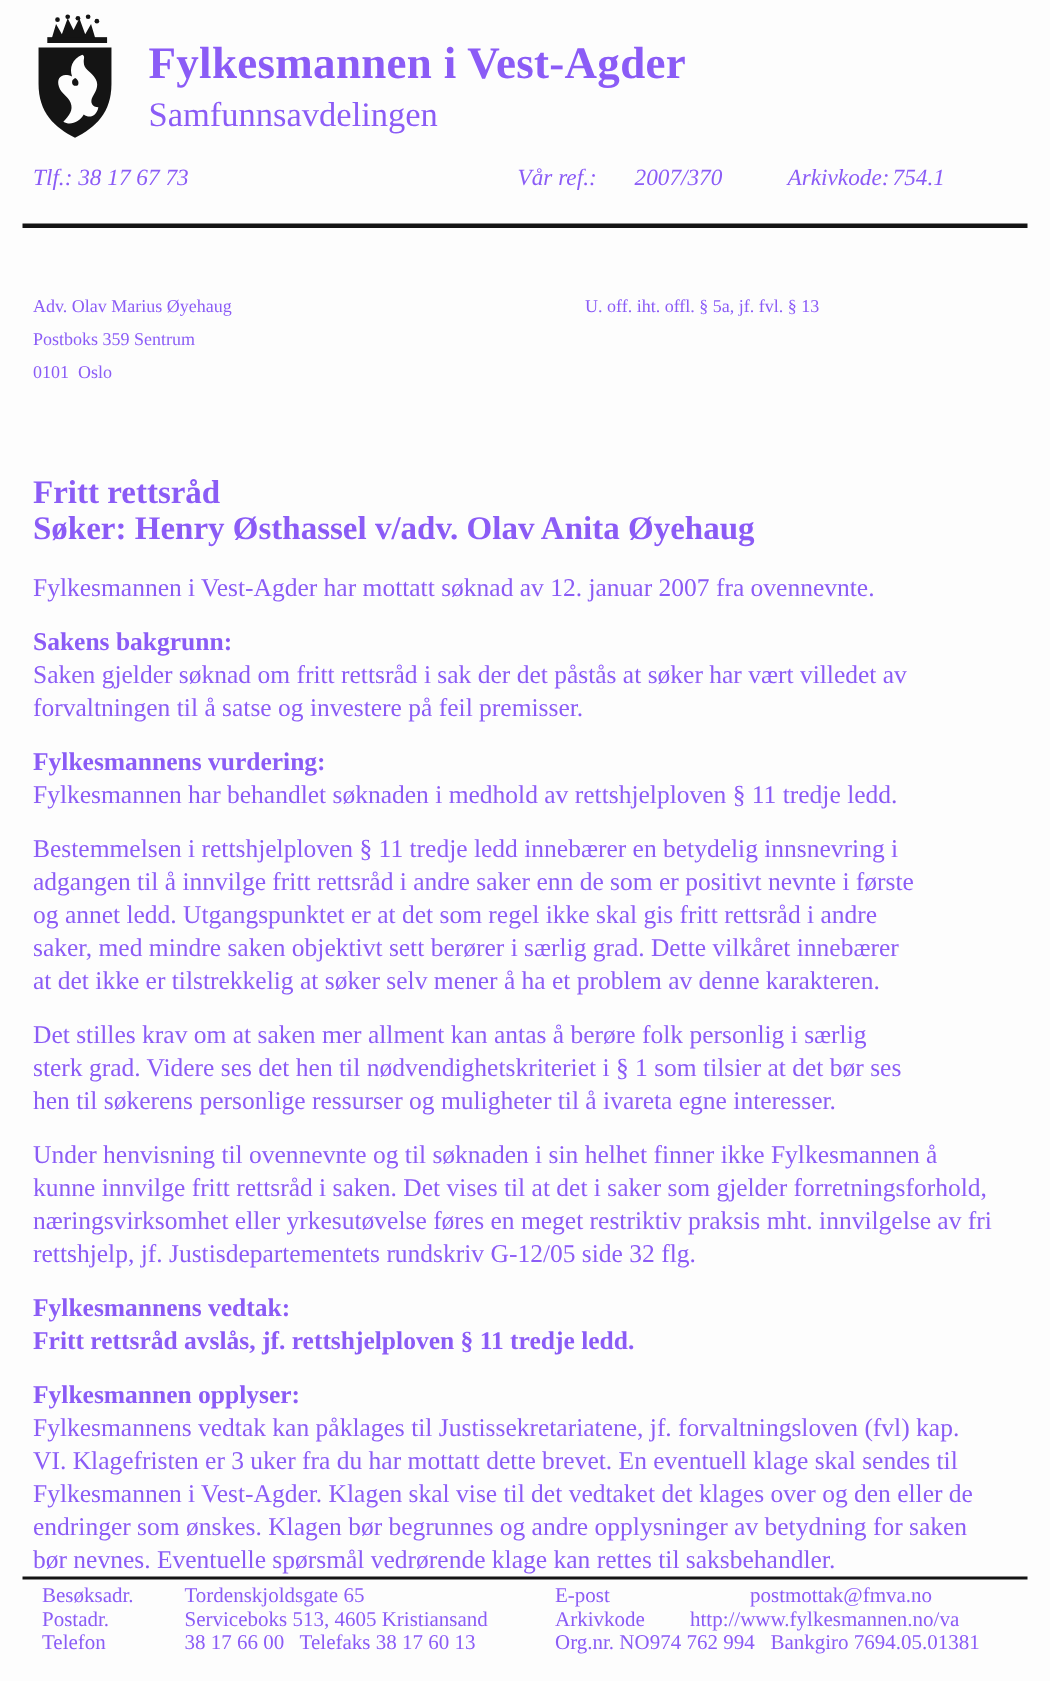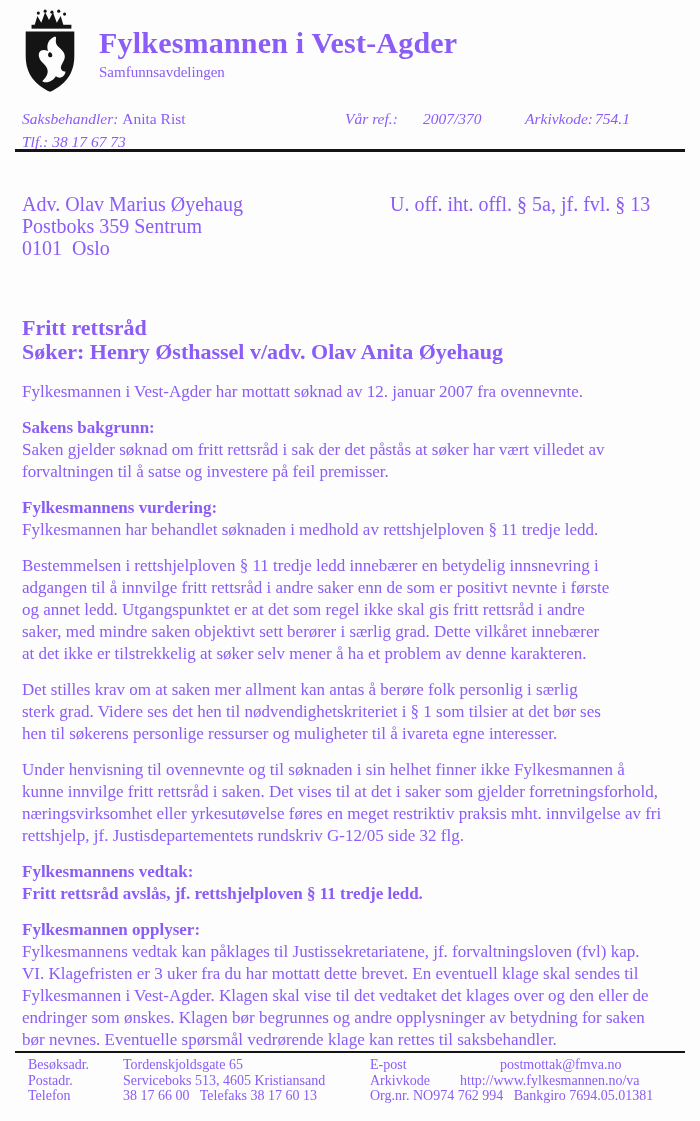--- a/index.html
+++ b/index.html
@@ -5,33 +5,33 @@
   html,body{margin:0;padding:0;background:#ffffff;}
   .page{
     position:relative;width:700px;height:1121px;background:#fdfdfd;
     font-family:"Liberation Serif","DejaVu Serif",serif;color:#8b5cf6;overflow:hidden;
   }
   
   .header{position:absolute;top:8px;left:15px;display:flex;align-items:flex-start;}
   .logo{width:70px;height:88px;flex:0 0 auto;}
   .titles{margin-left:14px;}
   .org-name{font-size:30px;font-weight:700;margin-top:18px;letter-spacing:.2px;}
-  .department{font-size:15px;margin-top:4px;}
+  .department{font-size:23px;margin-top:4px;}
   
   .refs{position:absolute;top:107px;left:0;right:0;font-size:15.5px;font-style:italic;line-height:23px;}
   .col-left{position:absolute;left:22px;top:0;}
   .col-mid{position:absolute;left:345px;top:0;}
   .col-right{position:absolute;left:525px;top:0;}
   .ref-row{display:flex;white-space:nowrap;}
   .col-mid .lbl{width:78px;}
   .col-right .lbl{width:70px;}
   .roman{font-style:normal;}
   .rule1{position:absolute;top:149px;left:15px;width:670px;height:3px;background:#141414;}
   
-  .recipient-row{position:absolute;top:193px;left:22px;width:663px;font-size:20px;line-height:22px;}
+  .recipient-row{position:absolute;top:193px;left:22px;width:663px;font-size:12px;line-height:22px;}
   .classification{position:absolute;left:368px;top:0;white-space:nowrap;}
   
   .main{position:absolute;top:316px;left:22px;width:668px;font-size:17px;line-height:22px;}
   .subject{font-weight:700;font-size:22px;line-height:24px;}
   .h{margin-top:14px;font-weight:700;}
   .p{white-space:pre-line;}
   .gap{margin-top:14px;}
   .first{margin-top:17px;}
   .bold{font-weight:700;}
   
@@ -64,24 +64,20 @@
       <path fill="#141414" d="M36 44 c2 1 3 3 2 5 c-2 1 -4 0 -4 -2 c0 -2 1 -2 2 -3 z"></path>
     </svg>
     <div class="titles">
       <div class="org-name">Fylkesmannen i Vest-Agder</div>
       <div class="department">Samfunnsavdelingen</div>
     </div>
   </div>
 
   <div class="refs">
     <div class="col-left">
-      <div class="ref-row">
-        <span class="lbl">Saksbehandler:</span>&nbsp;
-        <span class="roman">Anita Rist</span>
-      </div>
       <div class="ref-row">
         <span>Tlf.: 38 17 67 73</span>
       </div>
     </div>
     <div class="col-mid">
       <div class="ref-row">
         <span class="lbl">Vår ref.:</span>
         <span>2007/370</span>
       </div>
     </div>

